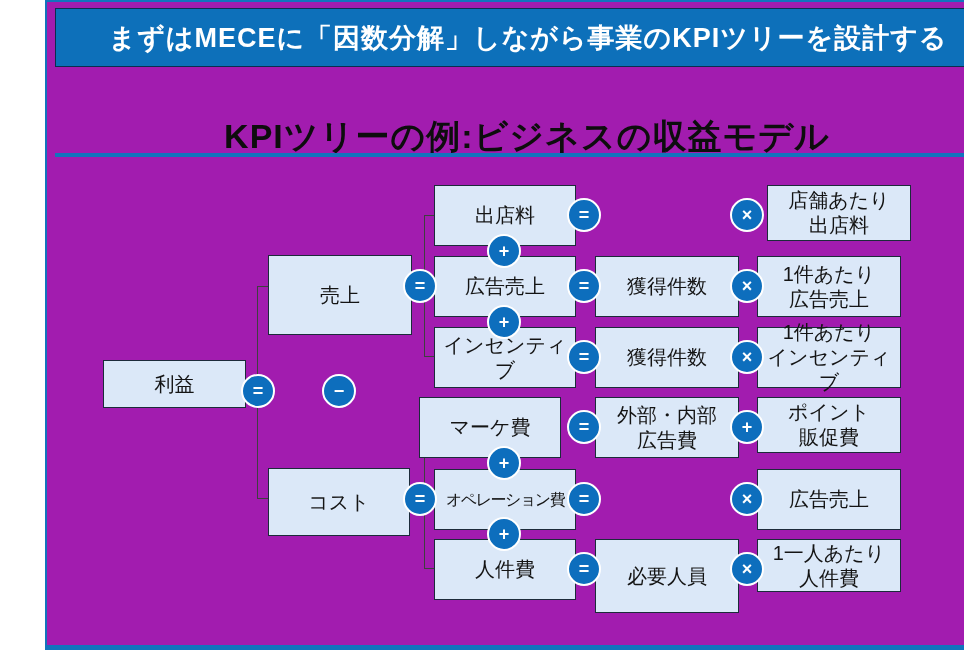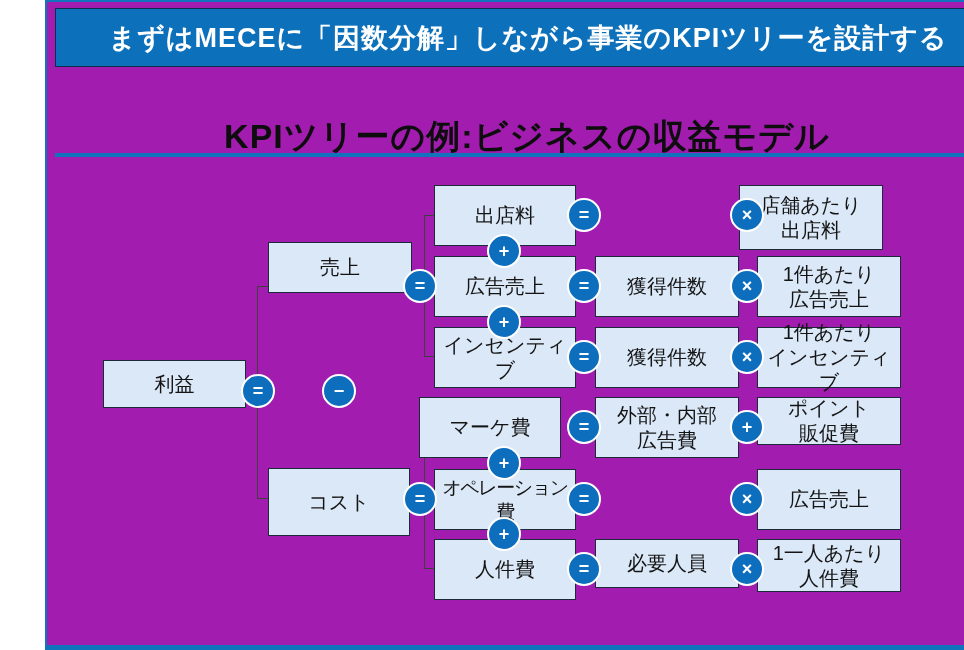--- a/index.html
+++ b/index.html
@@ -20,21 +20,21 @@
   }
   .subtitle-rule{position:absolute;left:8px;top:151px;width:946px;height:4px;background:#1273bd;}
   .bottom-bar{position:absolute;left:0;bottom:0;width:100%;height:5px;background:#1273bd;}
 
   .box{
     position:absolute;background:#dbe8f8;border:1px solid #1c2b3a;
     display:flex;align-items:center;justify-content:center;
     font-size:20px;color:#141414;text-align:center;line-height:1.25;
     white-space:pre-line;box-sizing:border-box;z-index:2;
   }
-  .box.tight{font-size:19px;letter-spacing:-1.5px;}
+  .box.tight{font-size:16px;letter-spacing:-1.5px;}
 
   .circle{
     position:absolute;width:30px;height:30px;border-radius:50%;
     background:#0d6ebd;border:2px solid #ffffff;
     display:flex;align-items:center;justify-content:center;
     color:#ffffff;font-size:18px;font-weight:bold;z-index:3;line-height:1;
   }
   .line{position:absolute;background:#3f3f3f;z-index:1;}
 </style>
 </head>
@@ -58,21 +58,21 @@
   <div class="line" style="left:377px;top:354px;width:10px;height:1px;"></div>
 
   <div class="line" style="left:377px;top:425px;width:1px;height:142px;"></div>
   <div class="line" style="left:377px;top:425px;width:10px;height:1px;"></div>
   <div class="line" style="left:377px;top:566px;width:10px;height:1px;"></div>
 
   <div class="box" style="left:56px;top:358px;width:143px;height:48px;">利益</div>
   <div class="circle" style="left:194px;top:372px;">=</div>
   <div class="circle" style="left:275px;top:372px;">−</div>
 
-  <div class="box" style="left:221px;top:240px;width:144px;height:51px;">売上</div>
+  <div class="box" style="left:221px;top:253px;width:144px;height:80px;">売上</div>
   <div class="circle" style="left:356px;top:267px;">=</div>
   <div class="box" style="left:221px;top:466px;width:142px;height:68px;">コスト</div>
   <div class="circle" style="left:356px;top:480px;">=</div>
 
   <div class="box" style="left:387px;top:183px;width:142px;height:61px;">出店料</div>
   <div class="box" style="left:387px;top:254px;width:142px;height:61px;">広告売上</div>
   <div class="box" style="left:387px;top:325px;width:142px;height:61px;">インセンティブ</div>
   <div class="box" style="left:372px;top:395px;width:142px;height:61px;">マーケ費</div>
   <div class="box tight" style="left:387px;top:467px;width:142px;height:61px;">オペレーション費</div>
   <div class="box" style="left:387px;top:537px;width:142px;height:61px;">人件費</div>
@@ -86,35 +86,35 @@
   <div class="circle" style="left:520px;top:267px;">=</div>
   <div class="circle" style="left:520px;top:338px;">=</div>
   <div class="circle" style="left:520px;top:408px;">=</div>
   <div class="circle" style="left:520px;top:480px;">=</div>
   <div class="circle" style="left:520px;top:550px;">=</div>
 
   <div class="box" style="left:548px;top:254px;width:144px;height:61px;">獲得件数</div>
   <div class="box" style="left:548px;top:325px;width:144px;height:61px;">獲得件数</div>
   <div class="box" style="left:548px;top:395px;width:144px;height:61px;">外部・内部
 広告費</div>
-  <div class="box" style="left:548px;top:537px;width:144px;height:49px;text-align:center;">必要人員</div>
+  <div class="box" style="left:548px;top:537px;width:144px;height:74px;text-align:center;">必要人員</div>
 
   <div class="circle" style="left:683px;top:196px;">×</div>
   <div class="circle" style="left:683px;top:267px;">×</div>
   <div class="circle" style="left:683px;top:338px;">×</div>
   <div class="circle" style="left:683px;top:408px;">+</div>
   <div class="circle" style="left:683px;top:480px;">×</div>
   <div class="circle" style="left:683px;top:550px;">×</div>
 
-  <div class="box" style="left:692px;top:183px;width:144px;height:65px;">店舗あたり
+  <div class="box" style="left:720px;top:183px;width:144px;height:56px;">店舗あたり
 出店料</div>
   <div class="box" style="left:710px;top:254px;width:144px;height:61px;">1件あたり
 広告売上</div>
   <div class="box" style="left:710px;top:325px;width:144px;height:61px;">1件あたり
 インセンティブ</div>
-  <div class="box" style="left:710px;top:395px;width:144px;height:48px;">ポイント
+  <div class="box" style="left:710px;top:395px;width:144px;height:56px;">ポイント
 販促費</div>
   <div class="box" style="left:710px;top:467px;width:144px;height:61px;">広告売上</div>
   <div class="box" style="left:710px;top:537px;width:144px;height:53px;">1一人あたり
 人件費</div>
 
   <div class="bottom-bar"></div>
 </div>
 
 </body></html>

